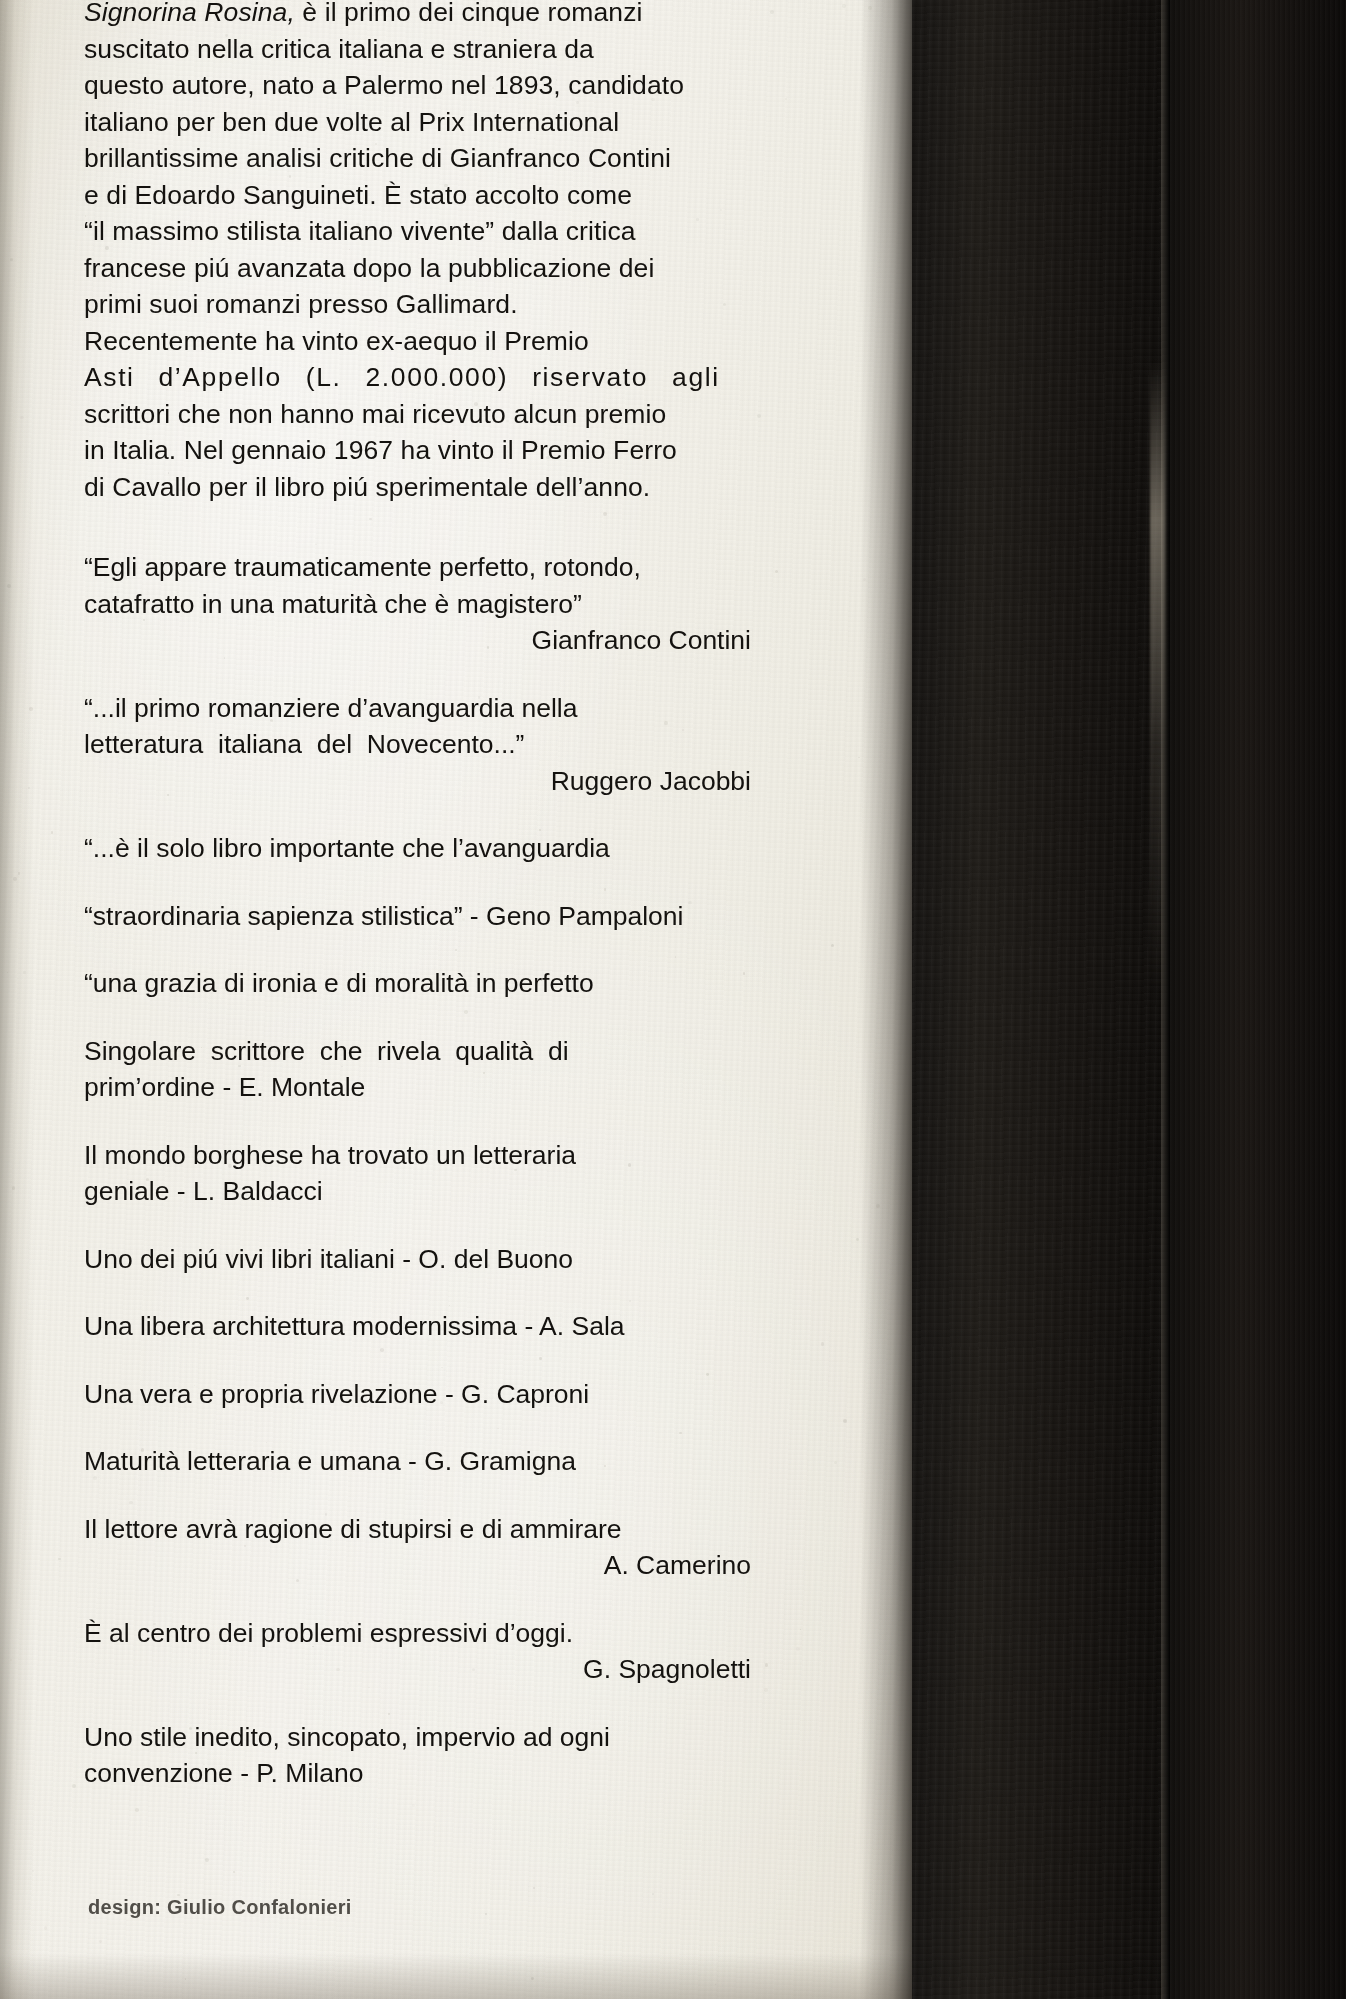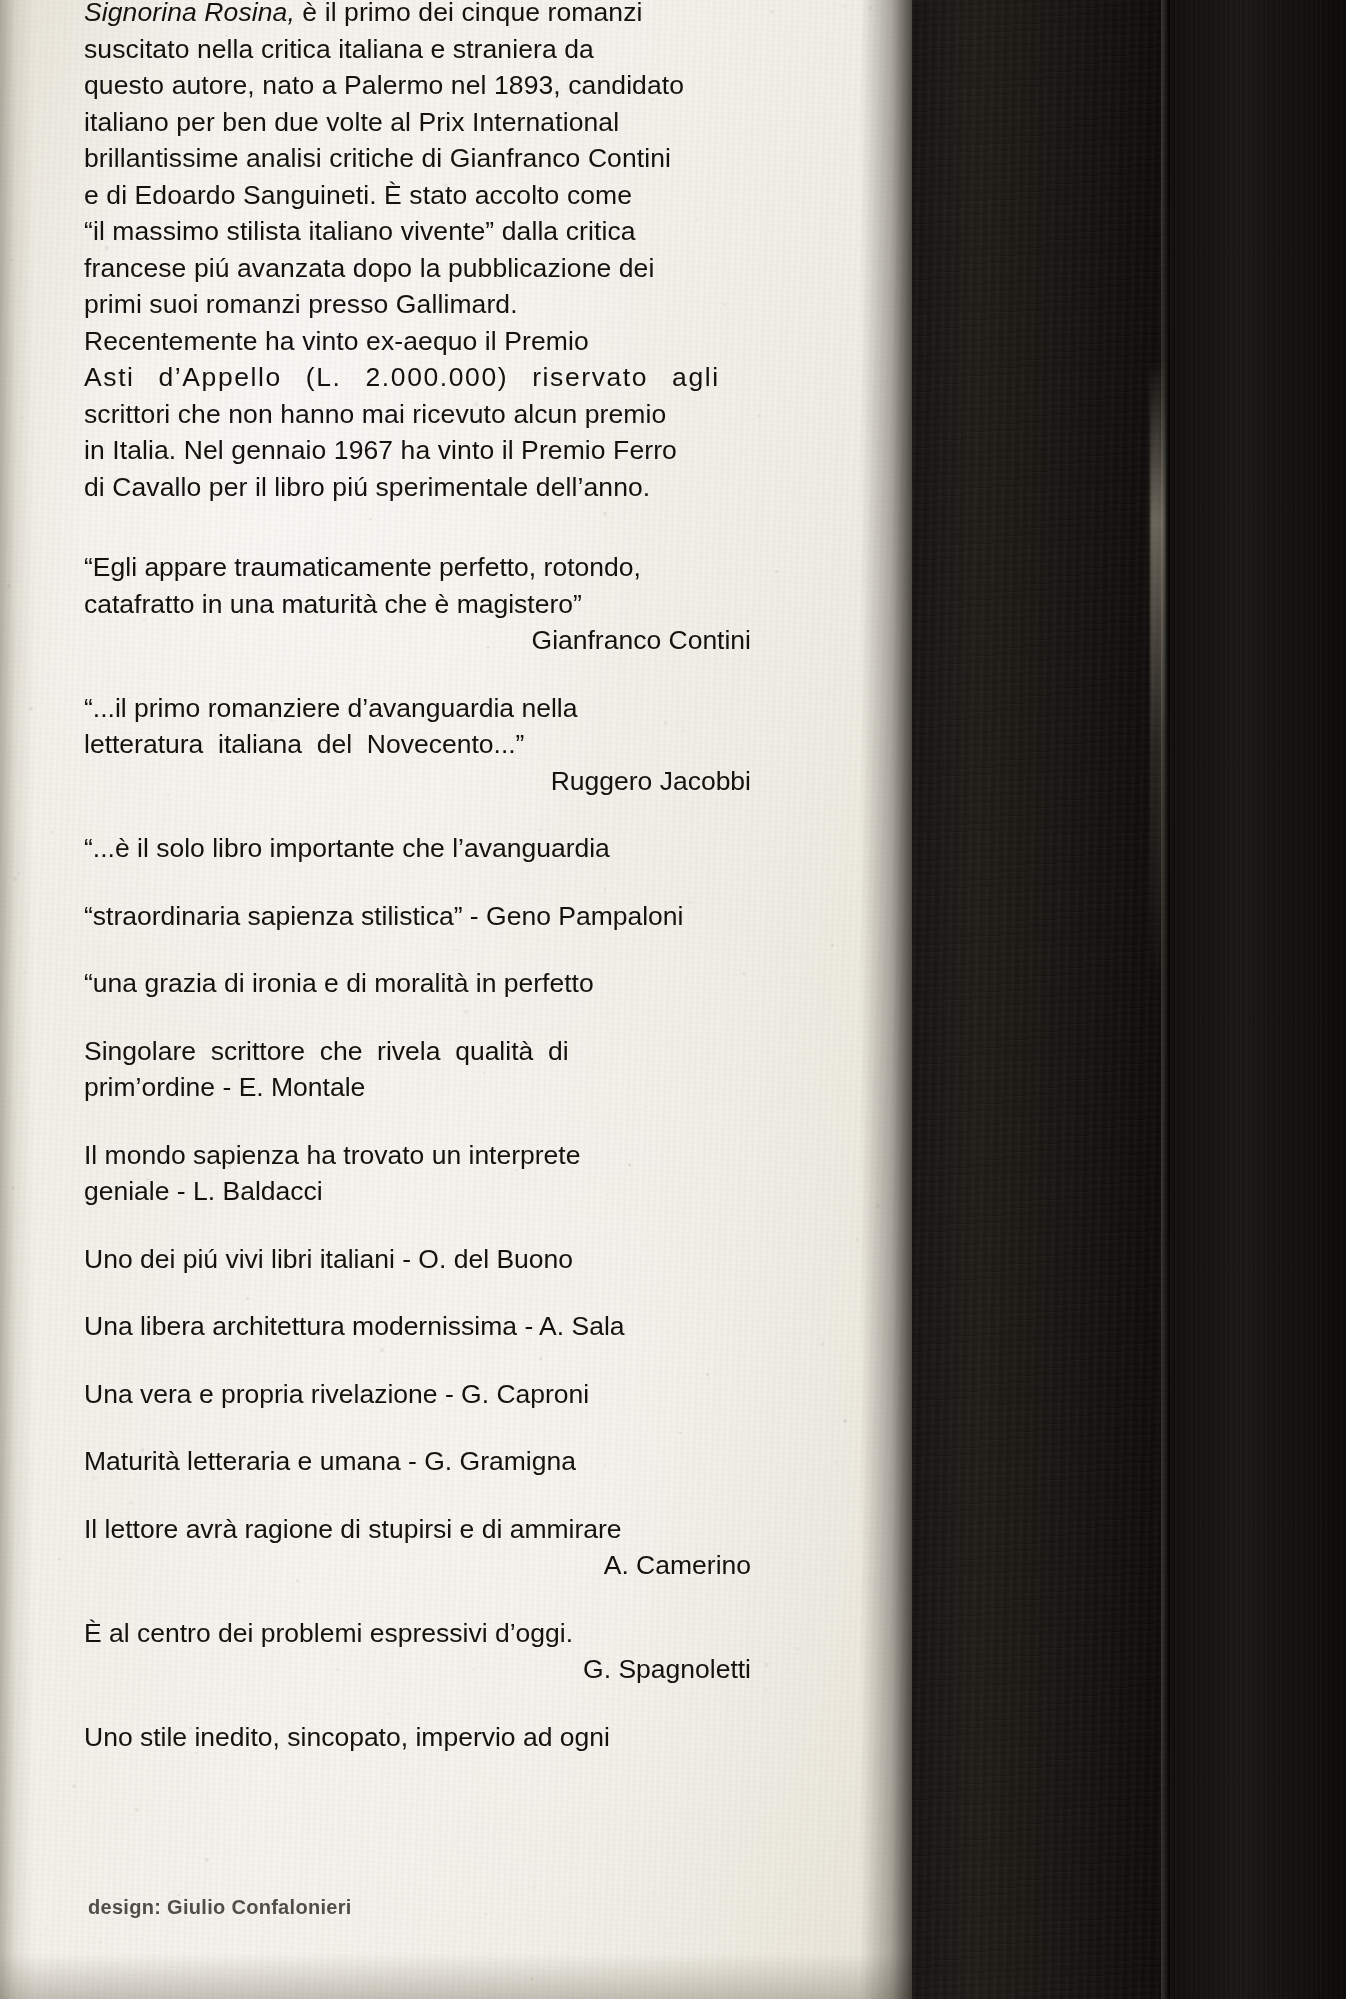--- a/index.html
+++ b/index.html
@@ -339,21 +339,21 @@
           <span class="line">“straordinaria sapienza stilistica” - Geno Pampaloni</span>
         </div>
         <div class="quote">
           <span class="line">“una grazia di ironia e di moralità in perfetto</span>
         </div>
         <div class="quote">
           <span class="line">Singolare  scrittore  che  rivela  qualità  di</span>
           <span class="line">prim’ordine - E. Montale</span>
         </div>
         <div class="quote">
-          <span class="line">Il mondo sapienza ha trovato un interprete</span>
+          <span class="line">Il mondo borghese ha trovato un letteraria</span>
           <span class="line">geniale - L. Baldacci</span>
         </div>
         <div class="quote">
           <span class="line">Uno dei piú vivi libri italiani - O. del Buono</span>
         </div>
         <div class="quote">
           <span class="line">Una libera architettura modernissima - A. Sala</span>
         </div>
         <div class="quote">
           <span class="line">Una vera e propria rivelazione - G. Caproni</span>
@@ -364,20 +364,21 @@
         <div class="quote">
           <span class="line">Il lettore avrà ragione di stupirsi e di ammirare</span>
           <span class="attrib-right">A. Camerino</span>
         </div>
         <div class="quote">
           <span class="line">È al centro dei problemi espressivi d’oggi.</span>
           <span class="attrib-right">G. Spagnoletti</span>
         </div>
         <div class="quote">
           <span class="line">Uno stile inedito, sincopato, impervio ad ogni</span>
+          <span class="line">convenzione - P. Milano</span>
         </div>
       </div>
 
   </div>
 
   <div class="credit">design: Giulio Confalonieri</div>
 
   <div id="gutter-shadow"></div>
   <div id="spine"></div>
   <div id="spine-wear"></div>

